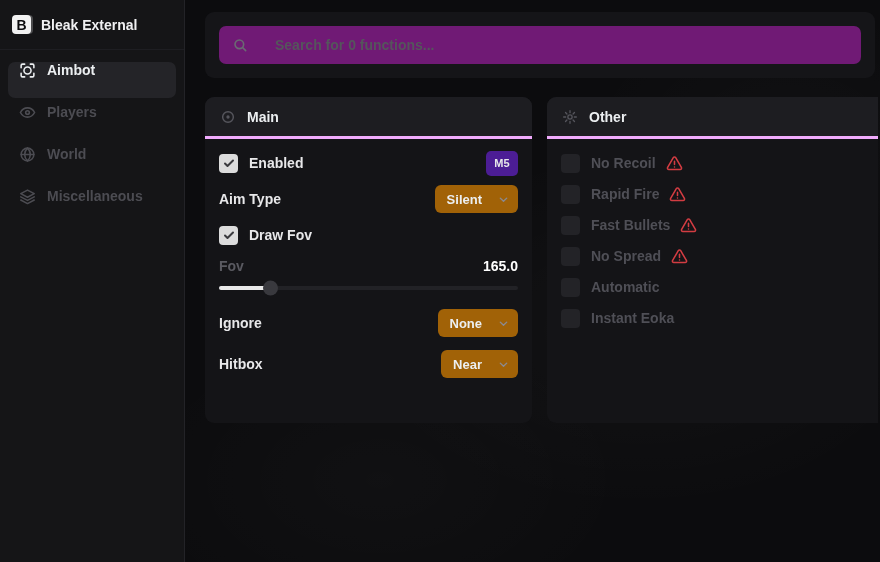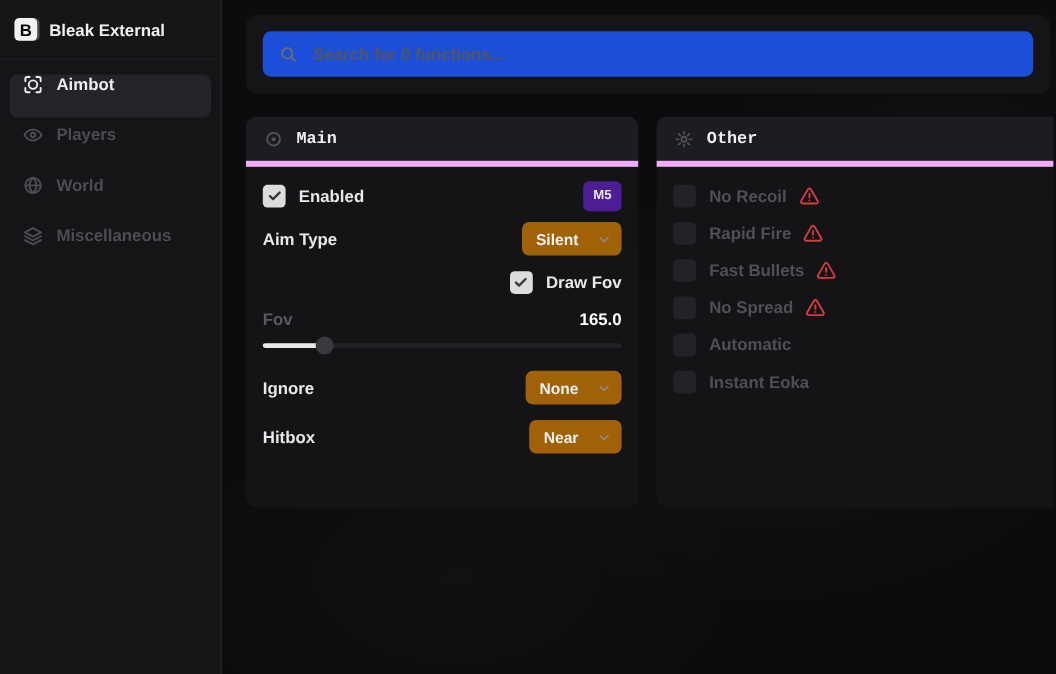--- a/index.html
+++ b/index.html
@@ -40,45 +40,45 @@
   }
   .nav-item.active { background:#242428; color:#eceff1; }
   .nav-item svg { flex:0 0 auto; }
 
   
   .search-panel {
     position:absolute; left:205px; top:12px; width:670px; height:66px;
     background:#151518; border-radius:9px; padding:14px;
   }
   .search-box {
-    width:100%; height:38px; background:#1d4ed8; border-radius:7px;
-    display:flex; align-items:center; gap:13px; padding:0 13px;
+    width:100%; height:38px; background:#701a75; border-radius:7px;
+    display:flex; align-items:center; gap:27px; padding:0 13px;
   }
   .search-input {
     background:transparent; border:none; outline:none; width:100%;
     color:#cfcfd4; font-size:14px; font-family:"Liberation Sans", sans-serif;
   }
   .search-input::placeholder { color:#55555c; font-weight:600; }
 
   
   .panel {
     position:absolute; top:97px; height:326px;
     background:#141417; border-radius:9px; overflow:hidden;
   }
   .panel-main  { left:205px; width:327px; }
   .panel-other { left:547px; width:331px; border-top-right-radius:0; border-bottom-right-radius:0; }
   .panel-header {
-    height:42px; background:#1d1d21; border-bottom:5px solid #f0abfc;
-    display:flex; align-items:center; gap:11px; padding:0 15px;font-family:Liberation Mono, monospace;
+    height:42px; background:#1d1d21; border-bottom:3px solid #f0abfc;
+    display:flex; align-items:center; gap:11px; padding:0 15px;
   }
   .panel-title { font-size:14px; font-weight:700; color:#eceff1; }
   .panel-body { padding:10px 14px 0 14px; }
 
   .row {
-    display:flex; align-items:center; height:28px;justify-content:flex-end;
+    display:flex; align-items:center; height:28px;
   }
   .row .grow { flex:1; }
   .row-label { font-size:14px; font-weight:600; color:#e8e8ea; }
   .row-label.dim { color:#5a5a61; }
 
   .checkbox {
     width:19px; height:19px; border-radius:4px; margin-right:11px;
     display:flex; align-items:center; justify-content:center; cursor:pointer;
   }
   .checkbox.checked { background:#dcdcdc; }

